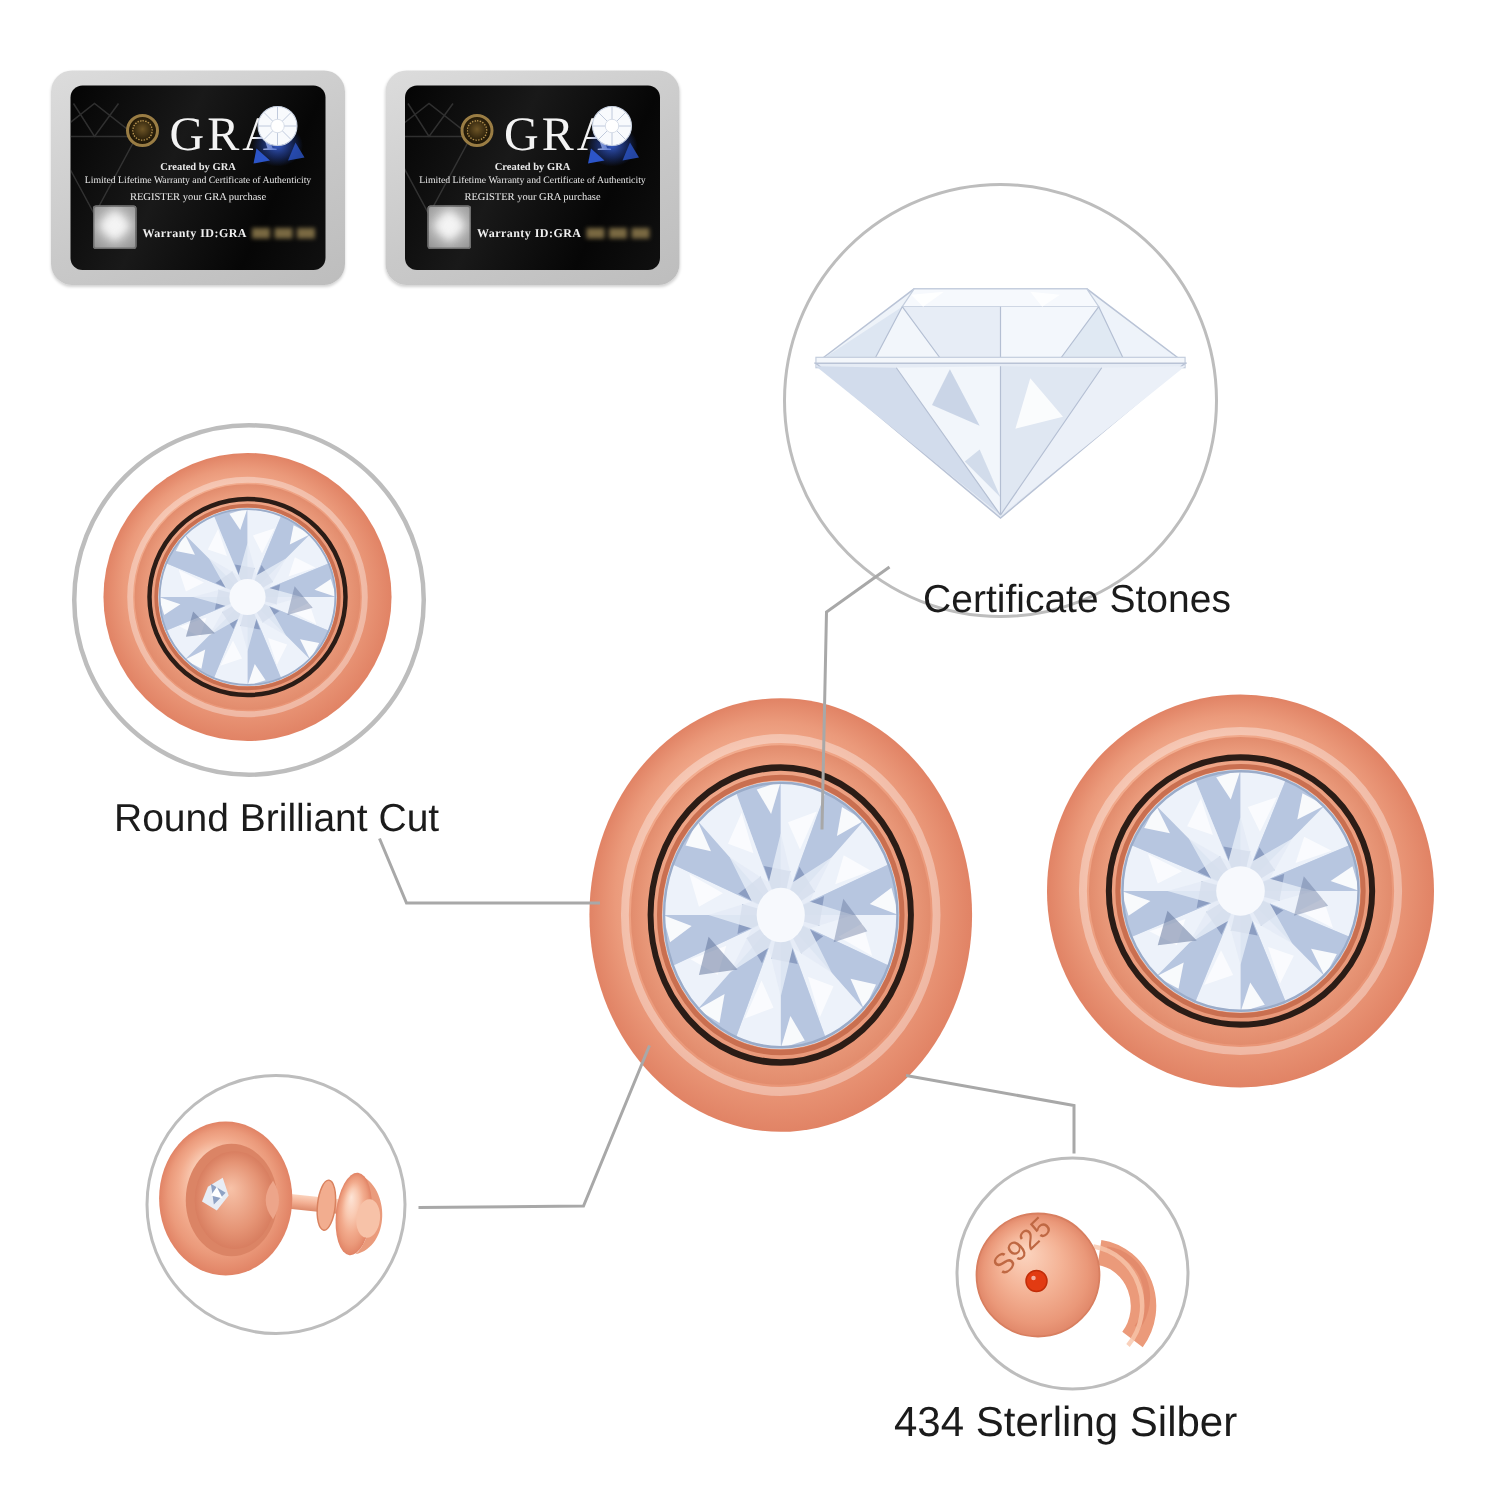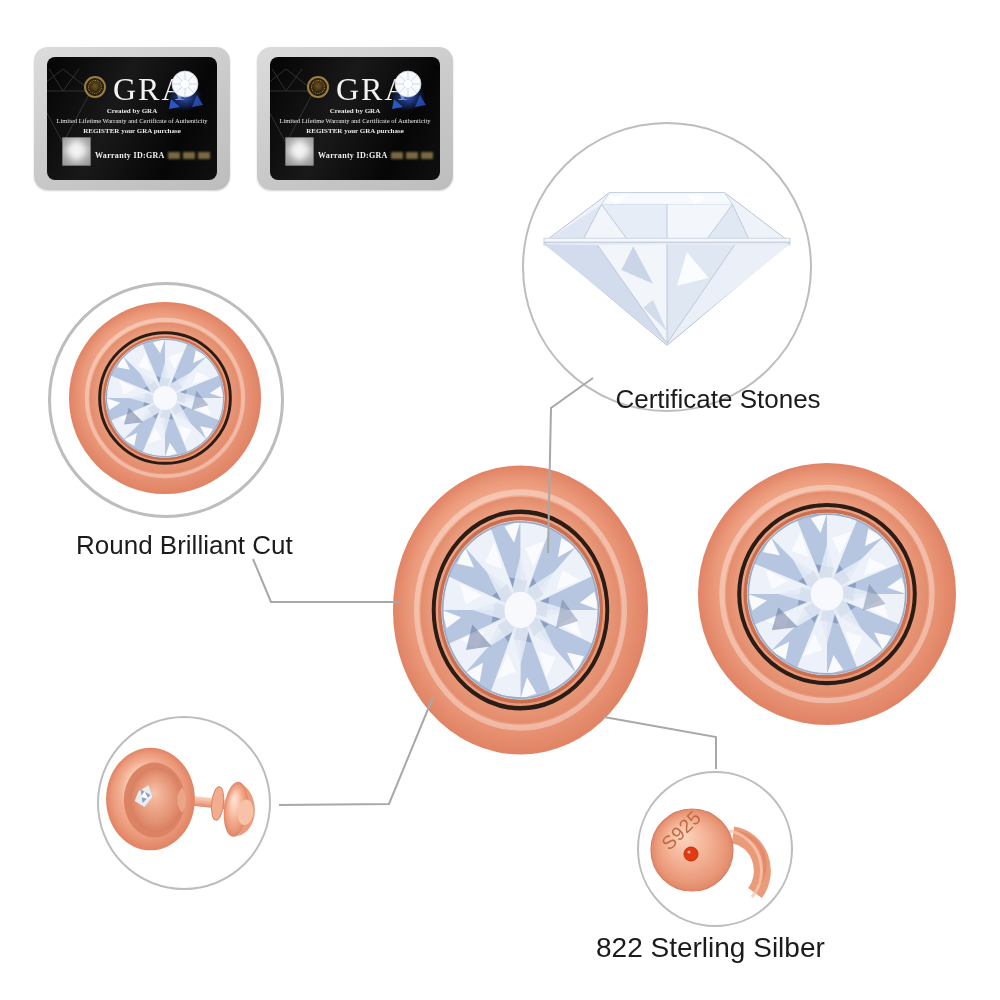--- a/index.html
+++ b/index.html
@@ -33,21 +33,21 @@
   .seal{position:absolute;left:37px;top:19px;width:22px;height:22px;border-radius:50%;
         border:2px solid #9a7d44;background:radial-gradient(circle at 50% 45%,#6e5526 0%,#2a1f0a 55%,#0c0903 100%);box-sizing:border-box;}
   .seal::after{content:"";position:absolute;inset:2px;border-radius:50%;border:1px dotted #b69350;}
   .gra{position:absolute;left:66px;top:14px;font-family:"Liberation Serif",serif;font-size:32px;
         letter-spacing:2px;color:#f3f3f3;}
   .cdia{position:absolute;left:118px;top:10px;}
   .cline{position:absolute;left:0;width:100%;text-align:center;color:#e9e9e9;
         font-family:"Liberation Serif",serif;}
   .cl1{top:50px;font-size:7px;font-weight:bold;}
   .cl2{top:60px;font-size:6.5px;}
-  .cl3{top:70px;font-size:7px;font-weight:bold;}
+  .cl3{top:70px;font-size:7px;font-weight:normal;}
   .thumb{position:absolute;left:15px;top:80px;width:29px;height:29px;border-radius:2px;
         background:radial-gradient(circle at 50% 45%,#e6e6e6 0%,#b9b9b9 45%,#8e8e8e 100%);
         box-shadow:inset 0 0 0 1px #6f6f6f;overflow:hidden;}
   .thumb::after{content:"";position:absolute;left:7px;top:6px;width:15px;height:15px;background:#f4f4f4;
         transform:rotate(45deg);filter:blur(3px);}
   .wid{position:absolute;left:48px;top:94px;font-size:8px;font-weight:bold;color:#f0f0f0;
         font-family:"Liberation Serif",serif;letter-spacing:.3px;}
   .wnum{position:absolute;left:121px;top:95px;display:flex;gap:3px;filter:blur(1.3px);opacity:.85;}
   .wnum span{display:block;width:12px;height:7px;background:#8d7a4c;}
 </style>
@@ -264,15 +264,15 @@
       <polyline points="253,559 271,602 400,602"></polyline>
       <polyline points="433,697 389,804 279,805"></polyline>
       <polyline points="604,717 716,737 716,769"></polyline>
     </g>
   </svg>
 
   <div class="lbl lbl-moissanite">
     <div>Certificate Stones</div>
   </div>
   <div class="lbl lbl-round">Round Brilliant Cut</div>
-  <div class="lbl lbl-sterling">822 Sterling Silber</div>
+  <div class="lbl lbl-sterling">434 Sterling Silber</div>
 
 </div>
 
 </body></html>

